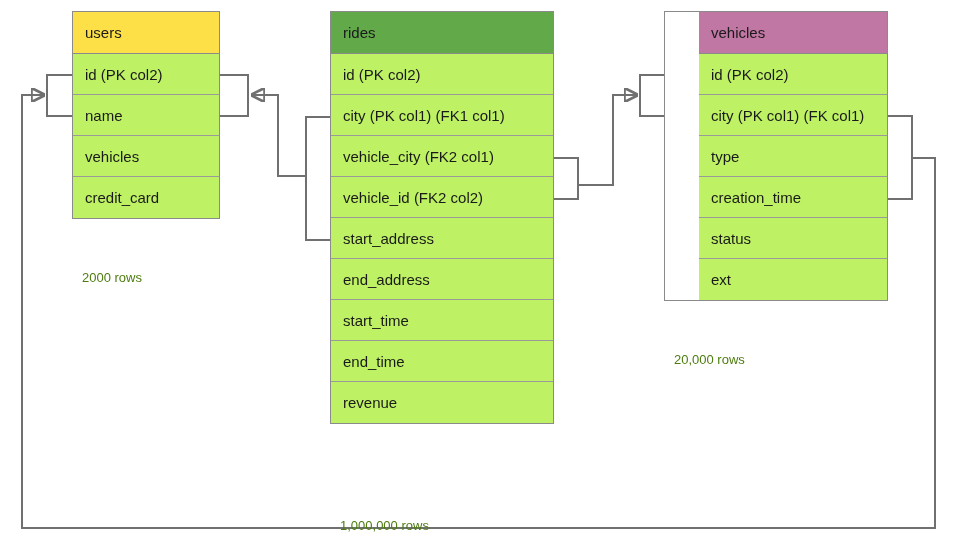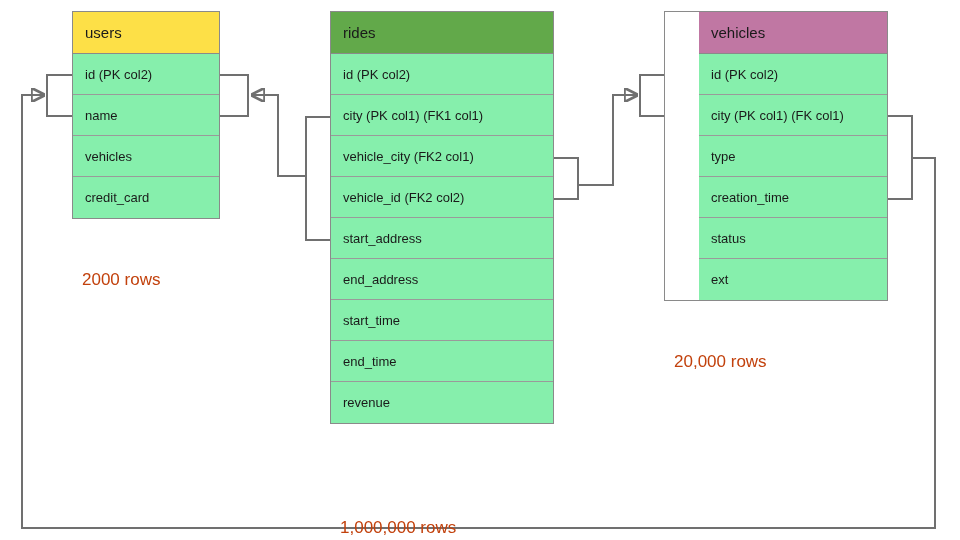--- a/index.html
+++ b/index.html
@@ -28,32 +28,32 @@
     color:#1a1a1a;
     border-bottom:1px solid #8a8a8a;
     overflow:hidden;
     white-space:nowrap;
   }
   .tbl-row{
     box-sizing:border-box;
     height:41px;
     line-height:41px;
     padding:0 12px;
-    font-size:13px;
+    font-size:15px;
     color:#1a1a1a;
     border-bottom:1px solid #9a9a9a;
-    background:#86efac;
+    background:#bef264;
     white-space:nowrap;
     overflow:hidden;
   }
   .tbl-row.last{border-bottom:none;}
   .rows-note{
     position:absolute;
-    font-size:17px;
-    color:#c2410c;
+    font-size:13px;
+    color:#4d7c0f;
     white-space:nowrap;
     z-index:2;
   }
   svg#wires{position:absolute;left:0;top:0;width:960px;height:540px;z-index:1;}
   svg#wires path, svg#wires line{fill:none;stroke:#707070;stroke-width:2;}
 </style>
 </head>
 <body>
 
 <div id="canvas">

